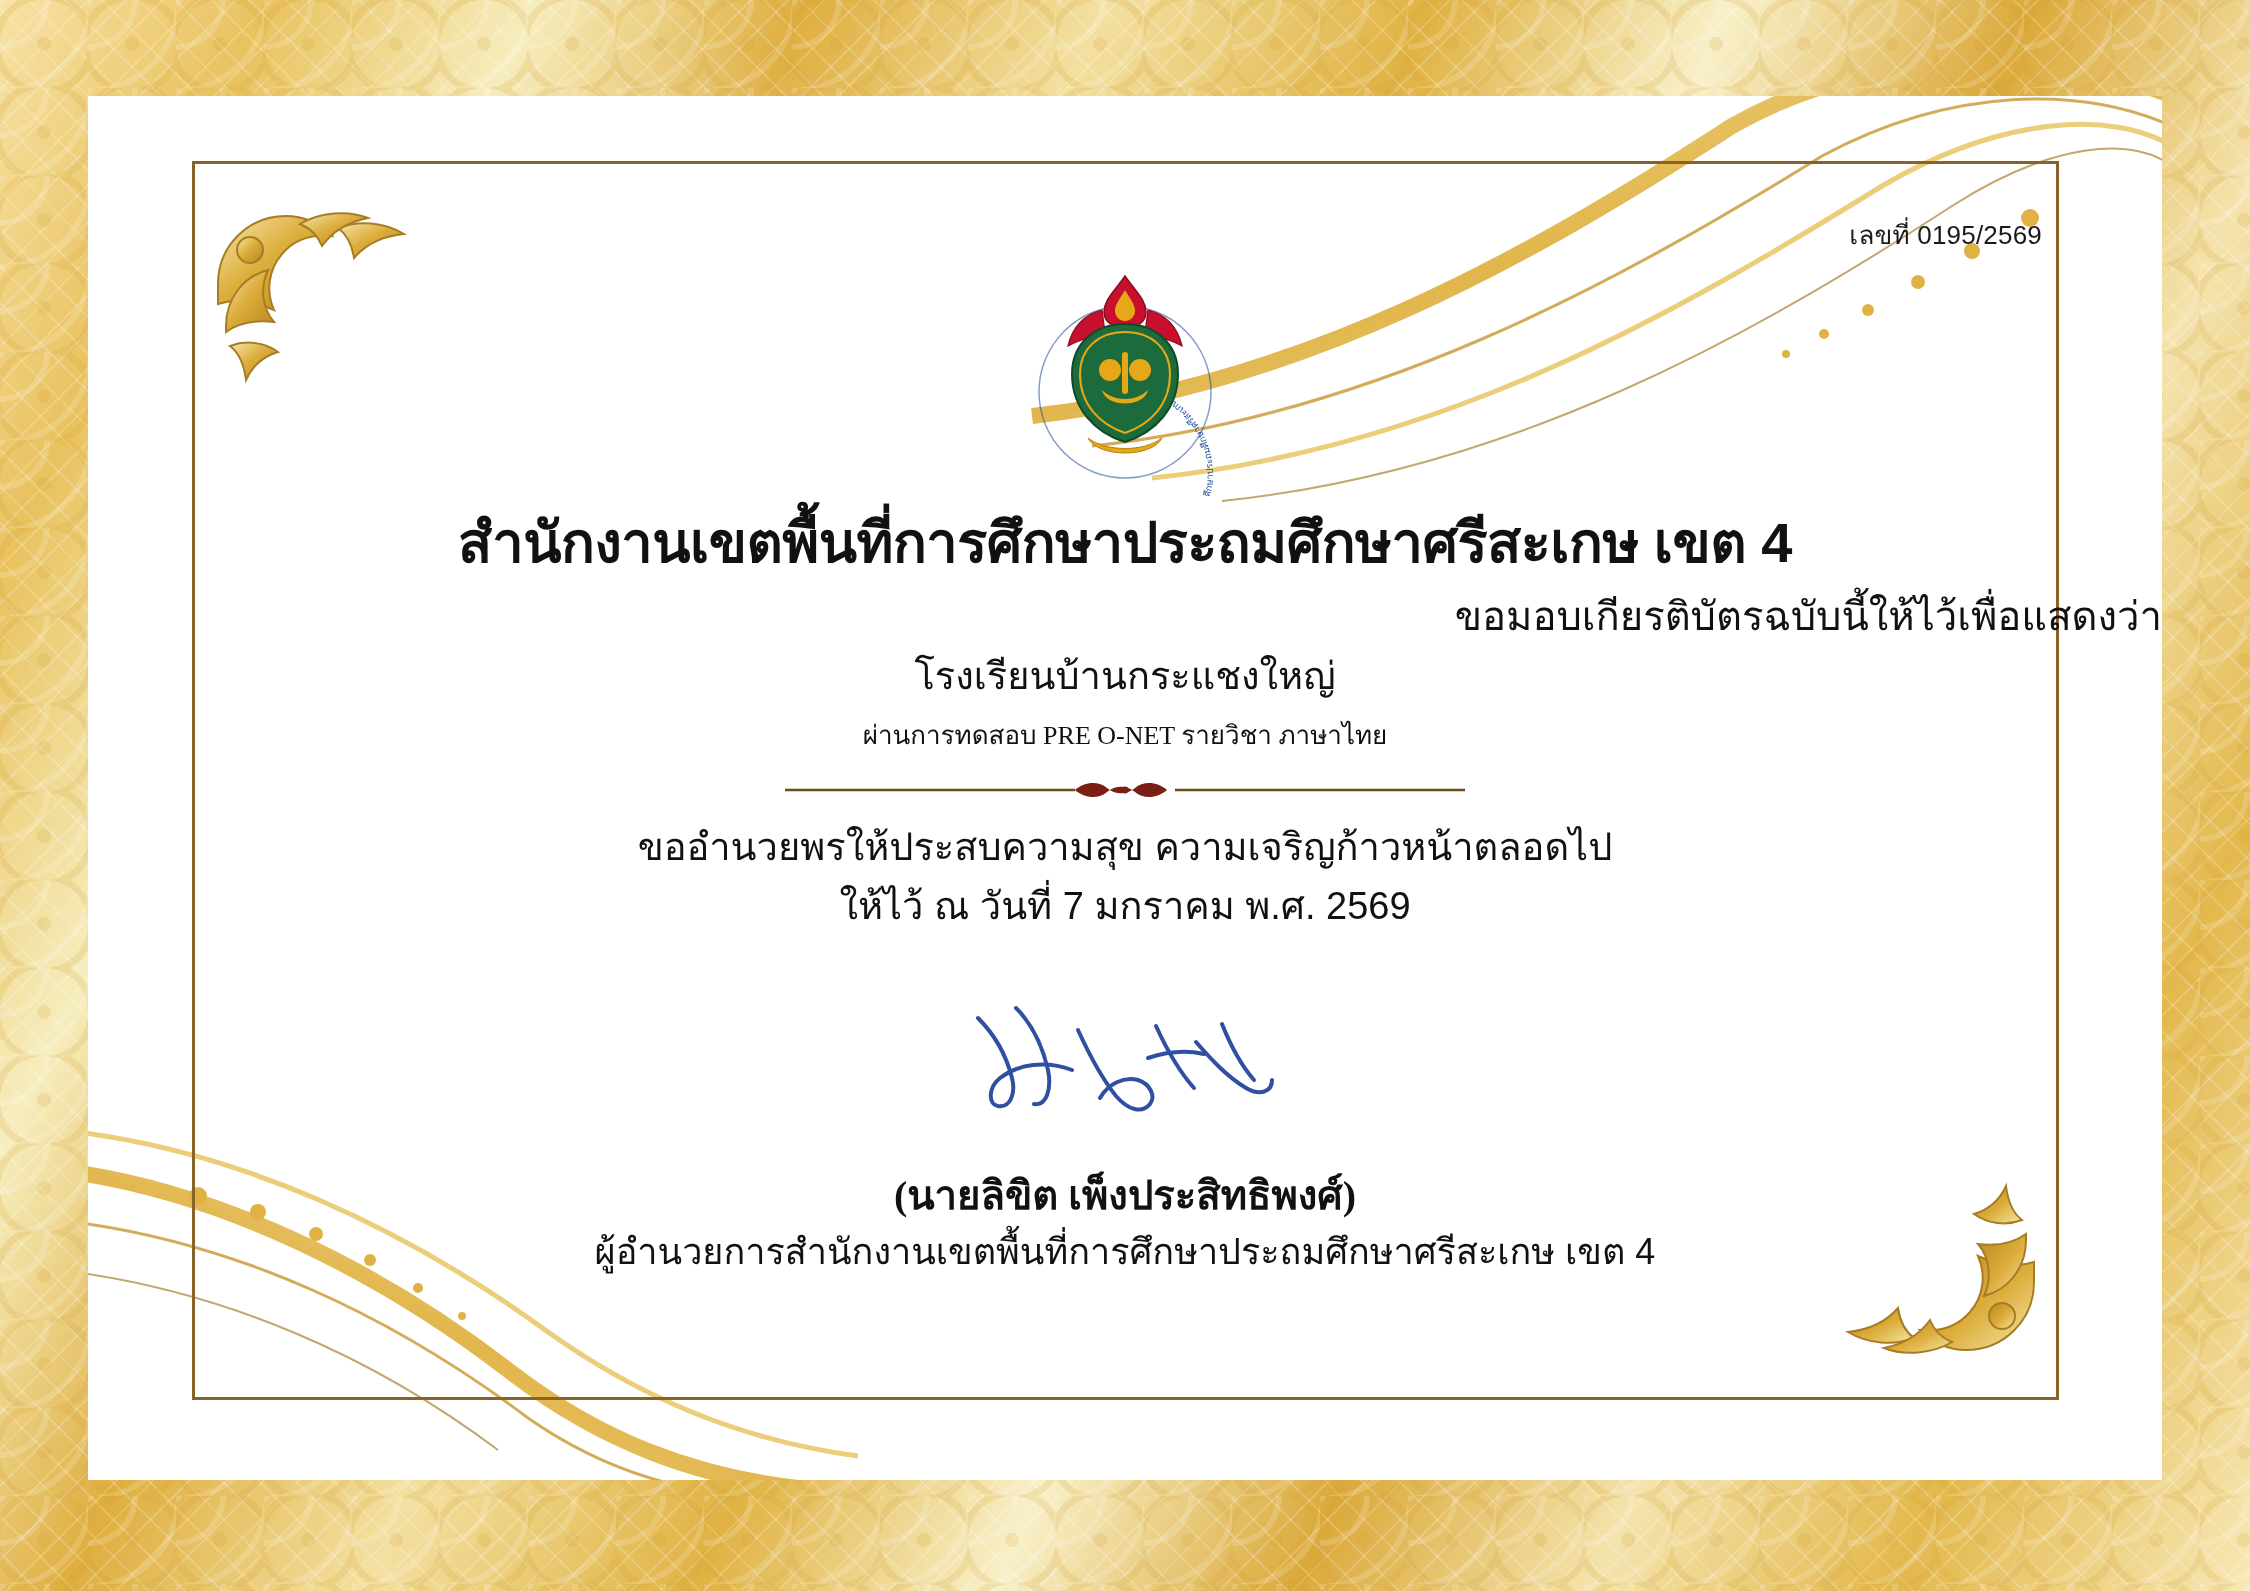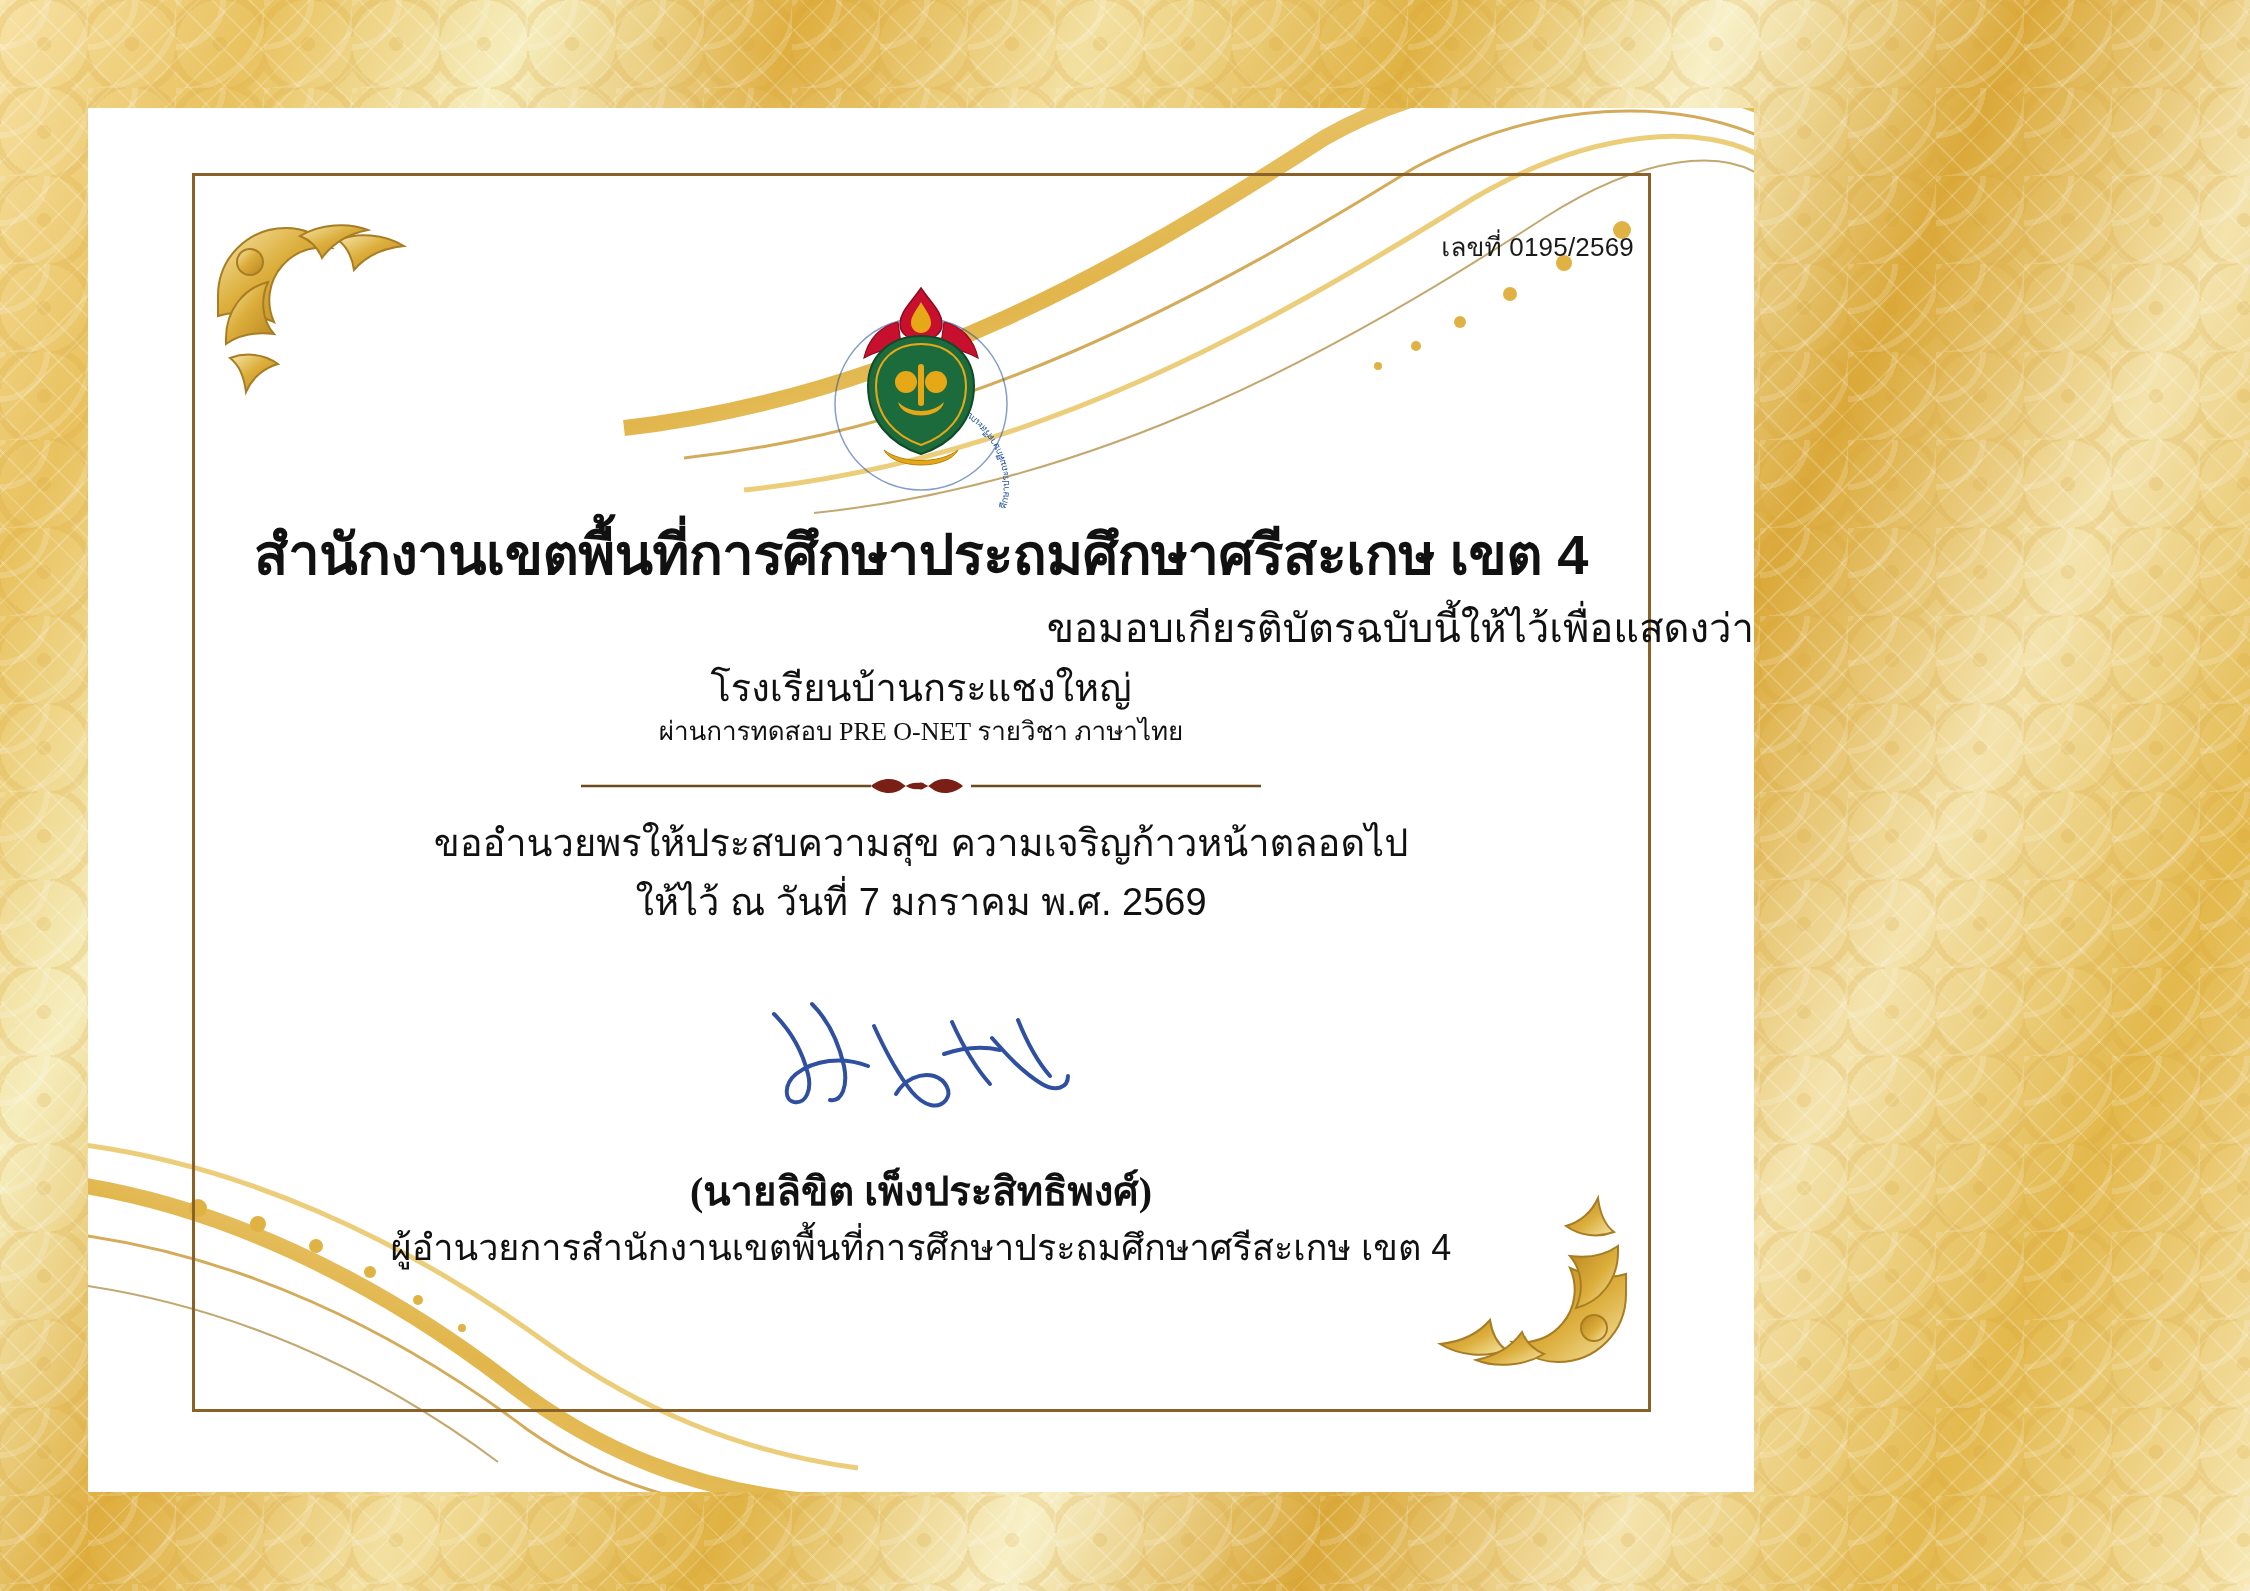--- a/index.html
+++ b/index.html
@@ -44,22 +44,22 @@
       repeating-radial-gradient(circle at 0 0, rgba(255,255,255,0.22) 0 6px, rgba(0,0,0,0) 6px 44px),
       repeating-radial-gradient(circle at 44px 44px, rgba(214,160,48,0.25) 0 7px, rgba(0,0,0,0) 7px 44px);
     background-size: 88px 88px, 88px 88px;
     opacity: .75;
   }
 
   
   .page {
     position: absolute;
     left: 88px;
-    top: 108px;
-    width: 1666px;
+    top: 96px;
+    width: 2074px;
     height: 1384px;
     background: #ffffff;
     overflow: hidden;
   }
 
   
   .swirl {
     position: absolute;
     pointer-events: none;
   }
@@ -127,21 +127,21 @@
     text-align: right;
   }
   .recipient {
     font-size: 52px;
     font-weight: bold;
     margin: 0 0 16px;
     line-height: 1.2;
   }
   .school {
     font-size: 38px;
-    margin: 0 0 4px;
+    margin: 0 0 20px;
     line-height: 1.2;
   }
   .exam-line {
     font-size: 26px;
     margin: 0 0 6px;
     line-height: 1.2;
     font-family: Liberation Serif, serif;
   }
 
   

